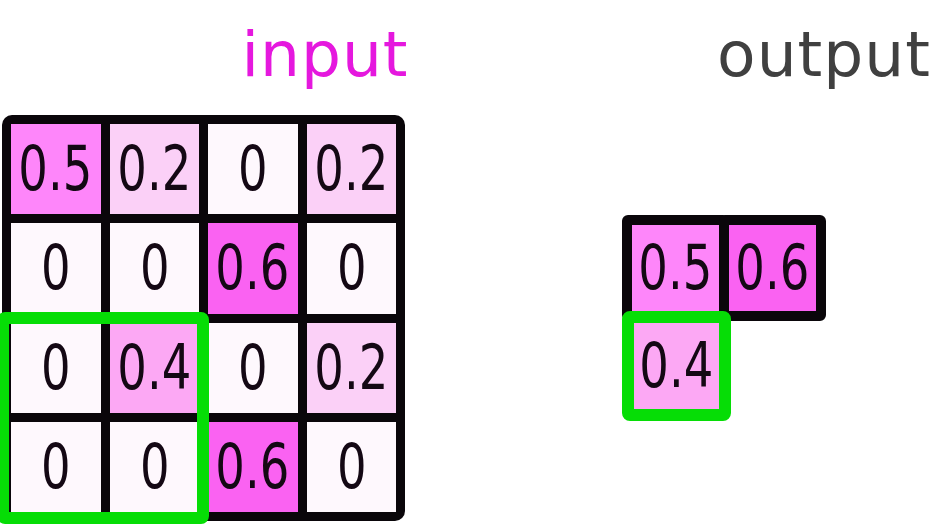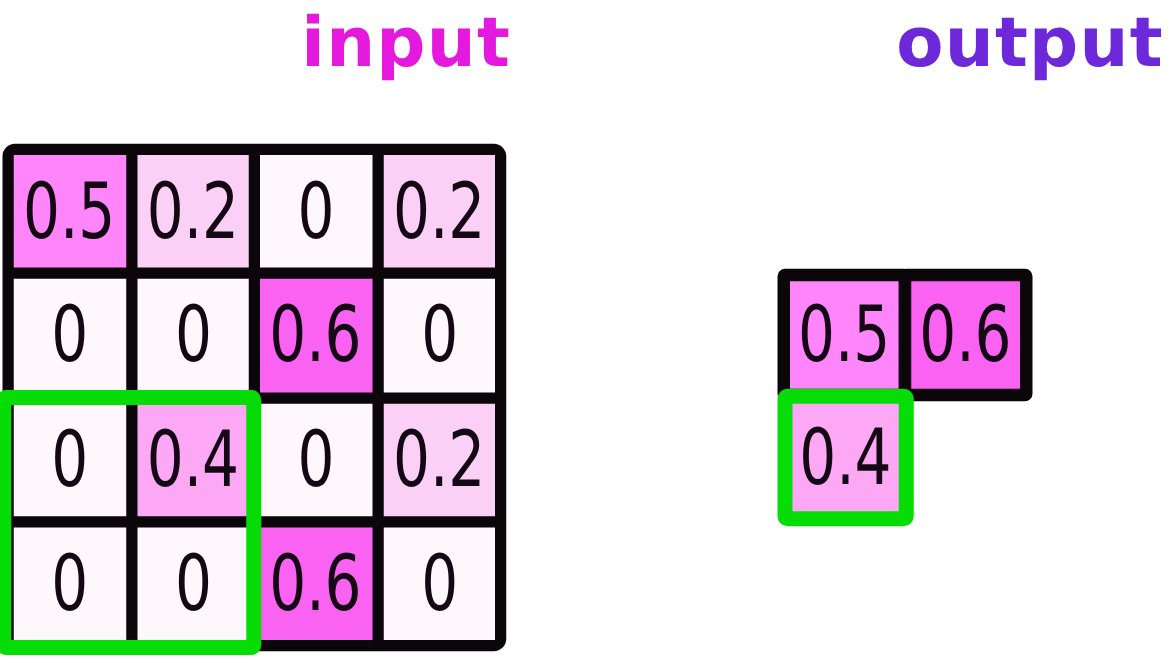--- a/index.html
+++ b/index.html
@@ -10,27 +10,27 @@
   }
   .stage {
     position: relative;
     width: 941px;
     height: 530px;
     background: #ffffff;
     overflow: hidden;
   }
   .title {
     position: absolute;
-    top: 4px;
-    font-size: 55px;
+    top: 20px;
+    font-size: 63px;
     line-height: 1.1;
     letter-spacing: 1px;
     transform: translateX(-50%);
     white-space: nowrap;
-    font-weight: 700;
+    font-weight: 400;
   }
   #title-input  { left: 325px; }
   #title-output { left: 824px; }
 
   
   #input-grid {
     position: absolute;
     left: 2px;
     top: 115px;
     width: 403px;
@@ -95,21 +95,21 @@
     z-index: 3;
   }
 </style>
 </head>
 <body>
 
 <div class="stage">
 
   <div class="title" id="title-input" style="color: rgb(229, 24, 222);">input</div>
 
-  <div class="title" id="title-output" style="color: #6d28d9;">output</div>
+  <div class="title" id="title-output" style="color: #404040;">output</div>
 
   <div id="input-grid" style="background: rgb(10, 6, 10);">
       <div class="cell" style="background: rgb(254, 134, 250);">
         <span class="num" style="color: rgb(20, 8, 20);">0.5</span>
       </div>
       <div class="cell" style="background: rgb(251, 208, 247);">
         <span class="num" style="color: rgb(20, 8, 20);">0.2</span>
       </div>
       <div class="cell" style="background: rgb(254, 248, 253);">
         <span class="num" style="color: rgb(20, 8, 20);">0</span>

